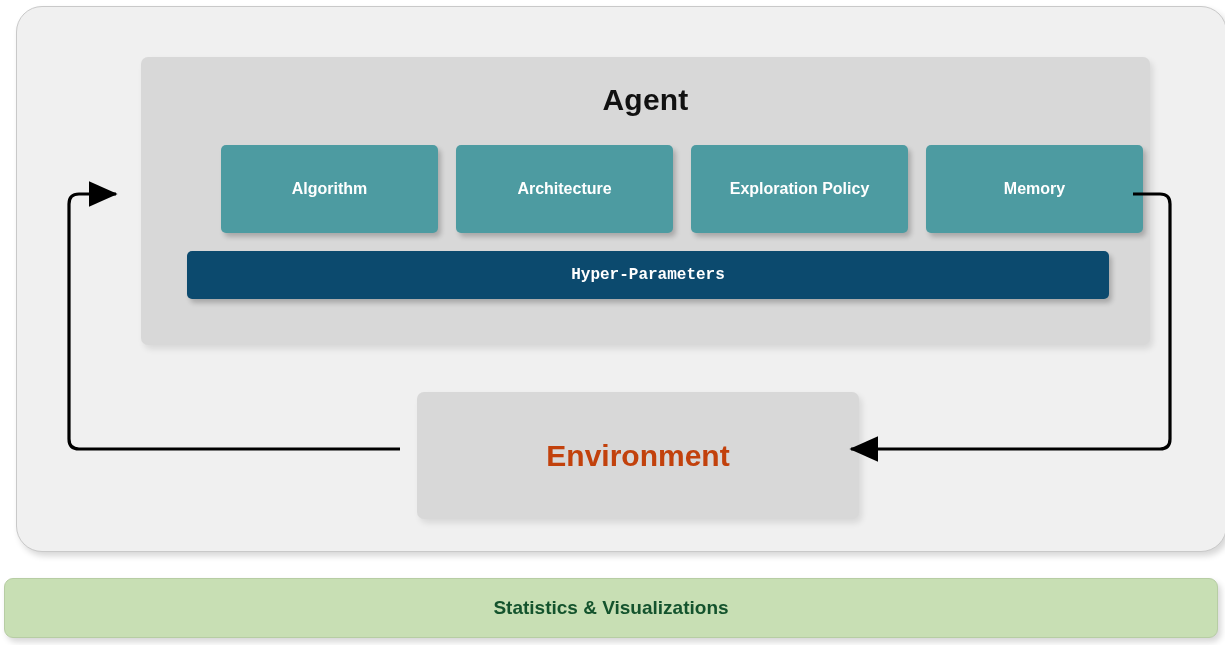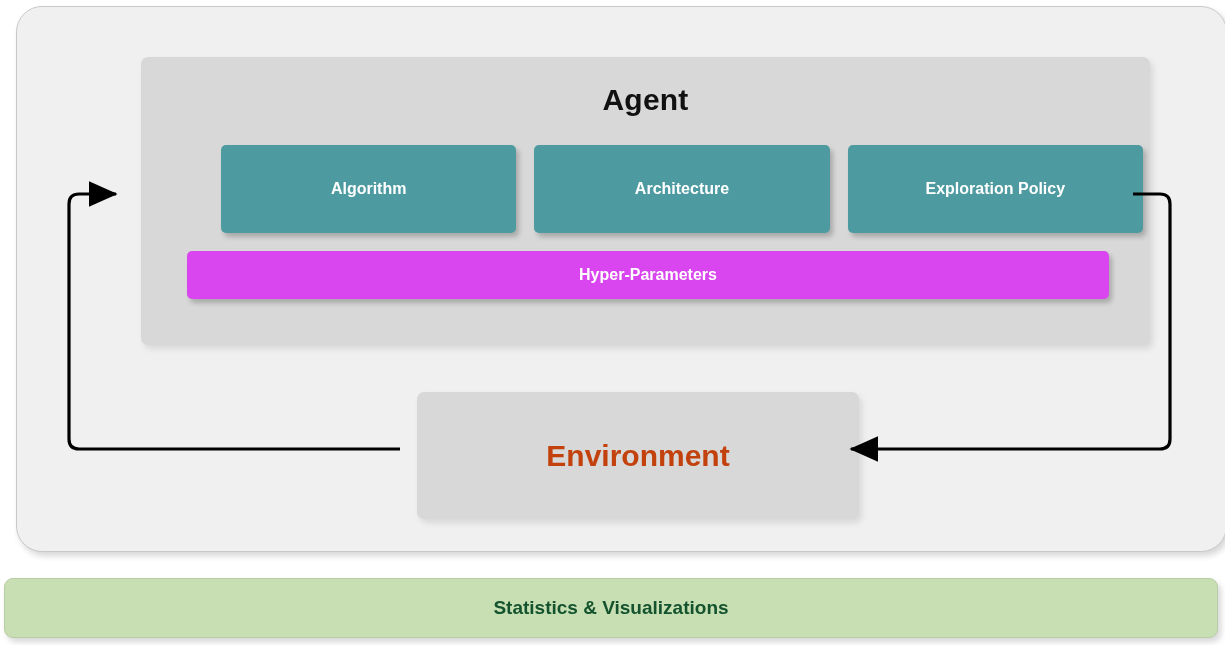--- a/index.html
+++ b/index.html
@@ -82,29 +82,30 @@
     box-sizing: border-box;
   }
 
   
   .hyper-bar {
     position: absolute;
     left: 46px;
     top: 194px;
     width: 922px;
     height: 48px;
-    background: #d946ef;
+    background: #0c4a6e;
     border-radius: 5px;
     display: flex;
     align-items: center;
     justify-content: center;
     color: #ffffff;
     font-size: 16px;
     font-weight: bold;
     box-shadow: 3px 4px 5px rgba(0,0,0,0.22);
+    font-family: Liberation Mono, monospace;
   }
 
   
   .environment-box {
     position: absolute;
     left: 400px;
     top: 385px;
     width: 442px;
     height: 127px;
     background: #d8d8d8;
@@ -155,20 +156,21 @@
 
   <div class="outer-panel">
 
     <div class="agent-box">
       <div class="agent-title">Agent</div>
 
       <div class="component-row">
         <div class="component-box">Algorithm</div>
         <div class="component-box">Architecture</div>
         <div class="component-box">Exploration Policy</div>
+        <div class="component-box">Memory</div>
       </div>
 
       <div class="hyper-bar">Hyper-Parameters</div>
     </div>
 
     <div class="environment-box">Environment</div>
   </div>
 
   <svg class="loop-svg" viewBox="0 0 1225 645">
     <defs>

